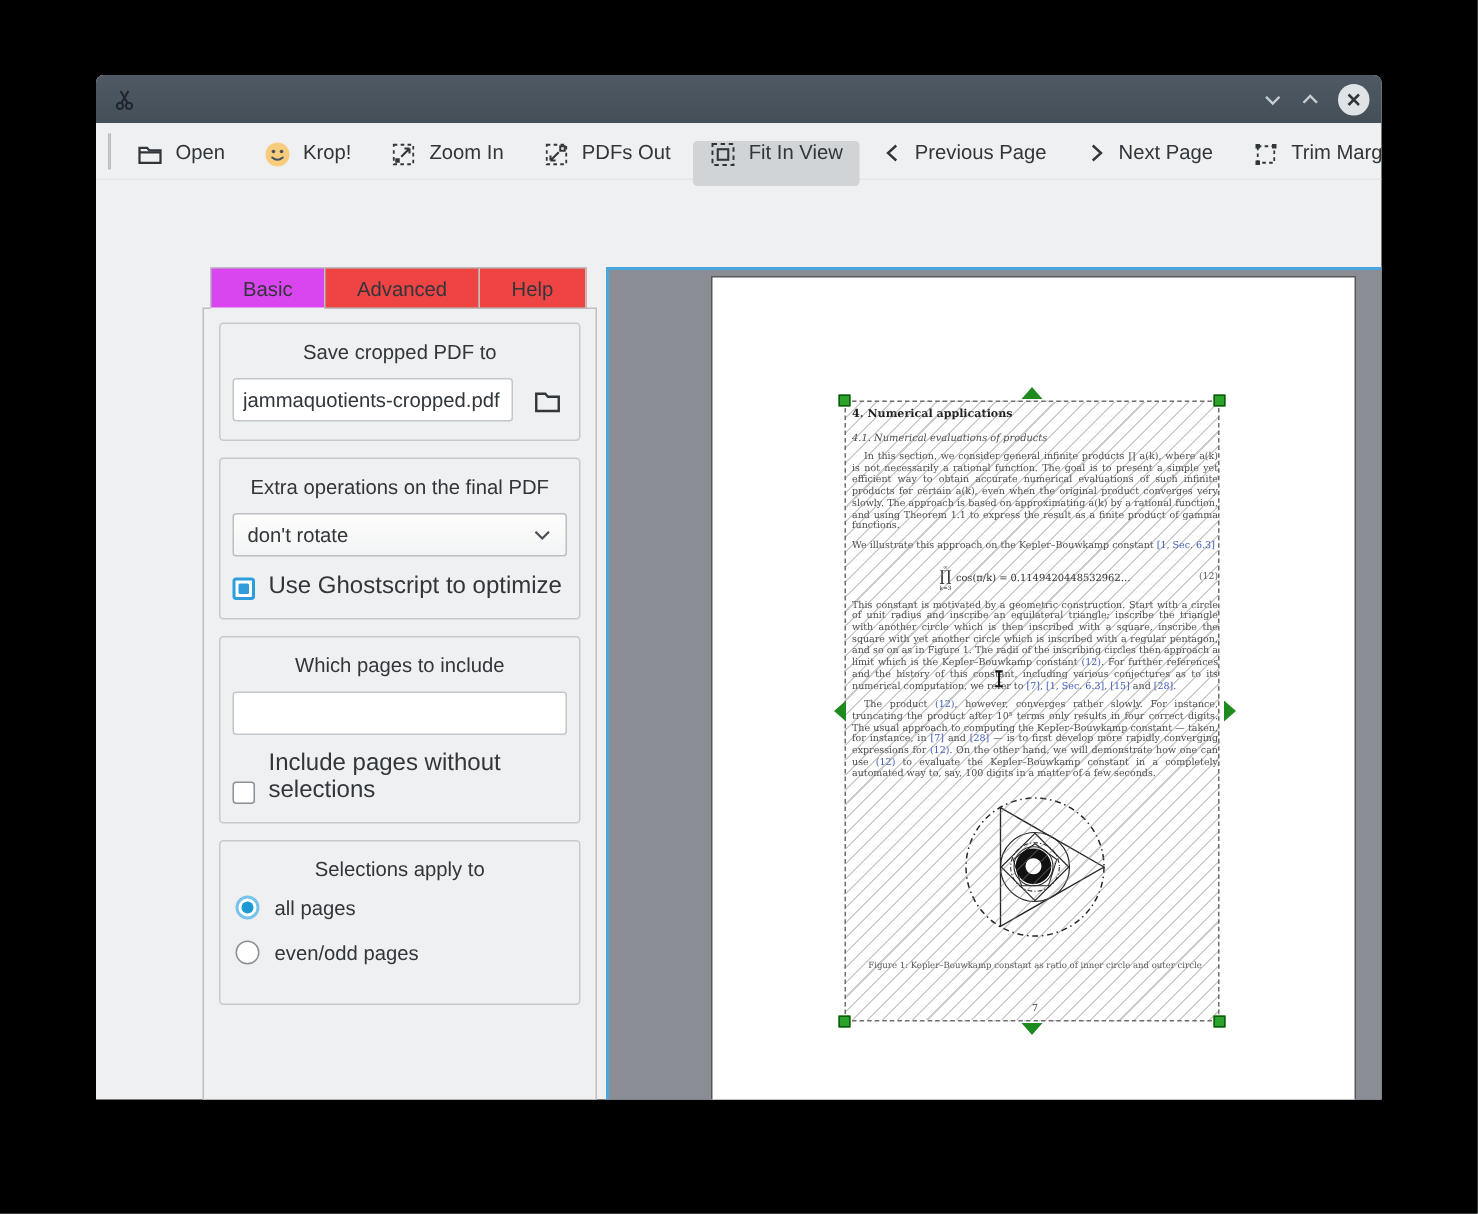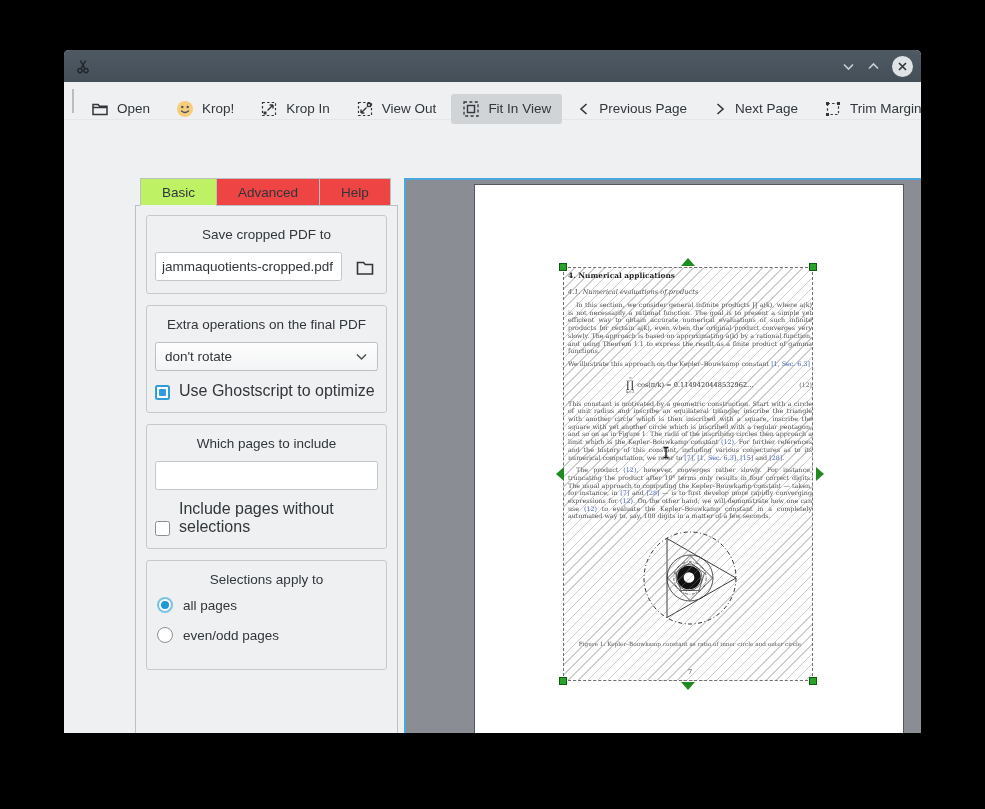--- a/index.html
+++ b/index.html
@@ -18,31 +18,31 @@
   .win-controls { position:absolute; right:8px; top:0; height:32px; display:flex;
     align-items:center; gap:12px; }
   .win-btn { display:flex; align-items:center; justify-content:center; cursor:default; }
   .close-btn { width:21px; height:21px; border-radius:50%; background:#dfe3e6; }
 
   
   .toolbar { height:38px; display:flex; align-items:center; padding-left:6px;
     border-bottom:1px solid #e4e6e7; }
   .tb-handle { width:6px; height:24px; margin:0 6px 0 2px;
     border-left:1px solid #b9bec1; border-right:1px solid #b9bec1; }
-  .tool-item { display:flex; align-items:center; gap:8px; padding:0 11px; height:30px;
+  .tool-item { display:flex; gap:8px; padding:0 11px; height:30px;
     border-radius:3px; font-size:13.5px; margin-right:4px; white-space:nowrap;margin-top:16px; }
   .tool-item.on { background:#d0d4d7; }
   .tool-item svg { flex:0 0 auto; }
 
   
   .tabs { position:absolute; left:76px; top:128px; display:flex; z-index:3; }
   .tab { height:28px; padding:0 21px; display:flex; align-items:center; font-size:13.5px;
     background:#ef4444; border:1px solid #bcc0c2; border-right:none; }
   .tab:last-child { border-right:1px solid #bcc0c2; }
-  .tab.on { background:#bef264; border-bottom:1px solid #eff0f1; }
+  .tab.on { background:#d946ef; border-bottom:1px solid #eff0f1; }
   .side-panel { position:absolute; left:71px; top:155px; width:263px; height:567px;
     border:1px solid #bcc0c2; background:#eff0f1; padding:9px 10px; z-index:2; }
 
   .group { border:1px solid #c6cacc; border-radius:3px; padding:8px 8px 12px 8px;
     margin-bottom:11px; }
   .group-title { text-align:center; font-size:13.5px; padding:3px 0 10px 0; }
   .row { display:flex; align-items:flex-end; }
 
   input[type=text] { background:#fff; border:1px solid #c3c7ca; border-radius:2.5px;
     height:29px; font-size:13.5px; font-family:"Liberation Sans",sans-serif;
@@ -169,30 +169,30 @@
       </svg>
       <span>Krop!</span>
     </span>
 
     <span class="tool-item">
       <svg width="18" height="18" viewBox="0 0 18 18" fill="none" stroke="#31363b">
         <rect x="2.5" y="2.5" width="13" height="13" stroke-dasharray="2.4 2.2" stroke-width="1.2"></rect>
         <rect x="3.5" y="11.5" width="3" height="3" fill="#31363b" stroke="none"></rect>
         <path d="M7.5 10.5 L13 5 M13 5 h-3.4 M13 5 v3.4" stroke-width="1.4"></path>
       </svg>
-      <span>Krop In</span>
+      <span>Zoom In</span>
     </span>
 
     <span class="tool-item">
       <svg width="18" height="18" viewBox="0 0 18 18" fill="none" stroke="#31363b">
         <rect x="2.5" y="2.5" width="13" height="13" stroke-dasharray="2.4 2.2" stroke-width="1.2"></rect>
         <rect x="11.5" y="3.5" width="3" height="3" fill="none" stroke-width="1.3"></rect>
         <path d="M10.5 7.5 L5 13 M5 13 h3.4 M5 13 v-3.4" stroke-width="1.4"></path>
       </svg>
-      <span>View Out</span>
+      <span>PDFs Out</span>
     </span>
 
     <span class="tool-item on">
       <svg width="18" height="18" viewBox="0 0 18 18" fill="none" stroke="#31363b">
         <rect x="2" y="2" width="14" height="14" stroke-dasharray="3 2.4" stroke-width="1.3"></rect>
         <rect x="5.5" y="5.5" width="7" height="7" stroke-width="1.4"></rect>
       </svg>
       <span>Fit In View</span>
     </span>
 

